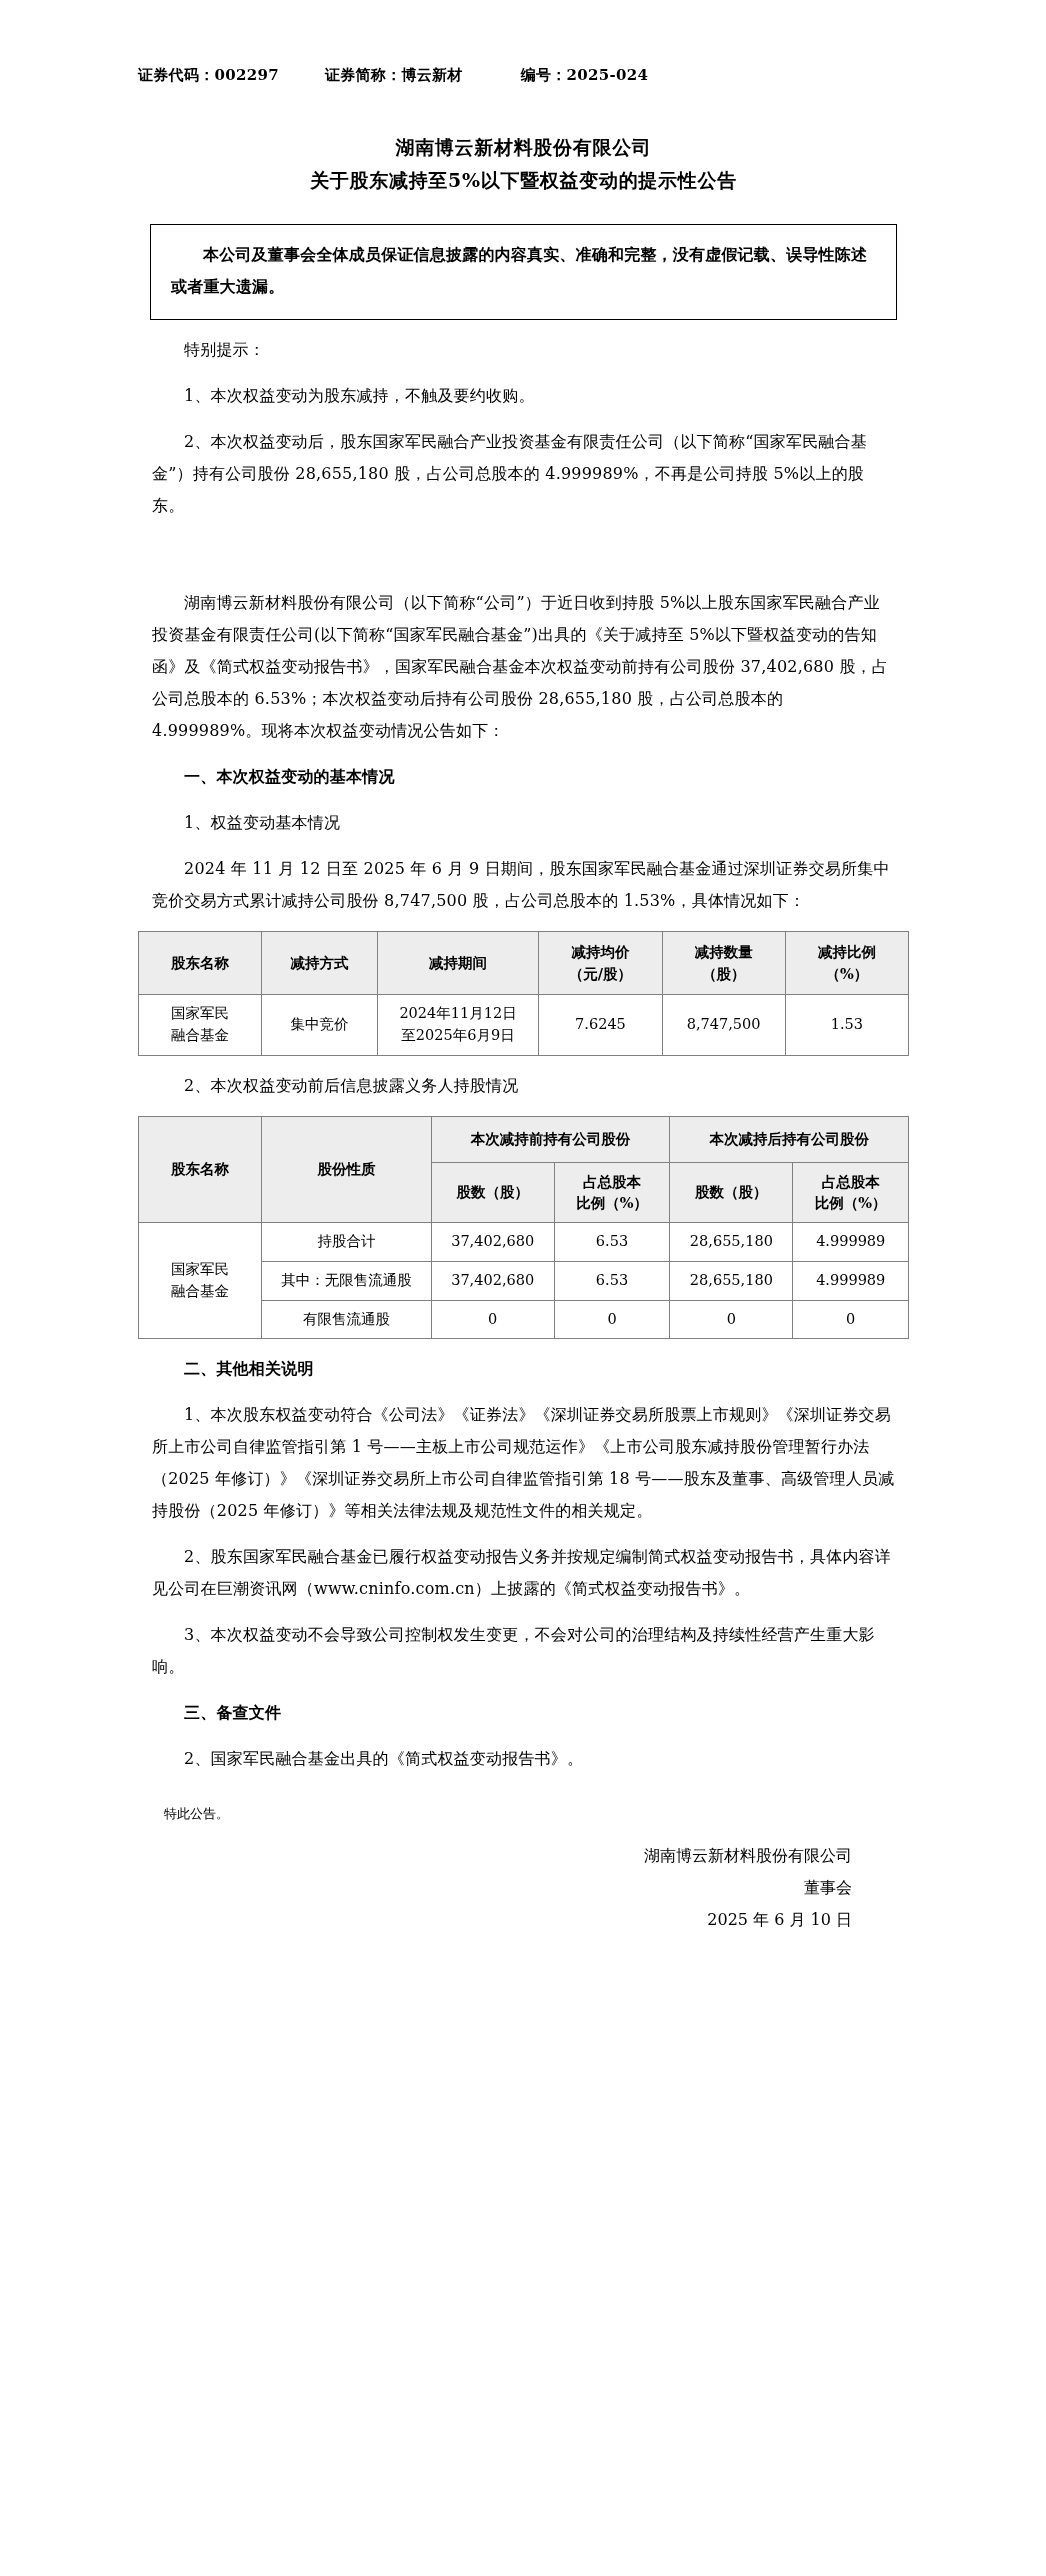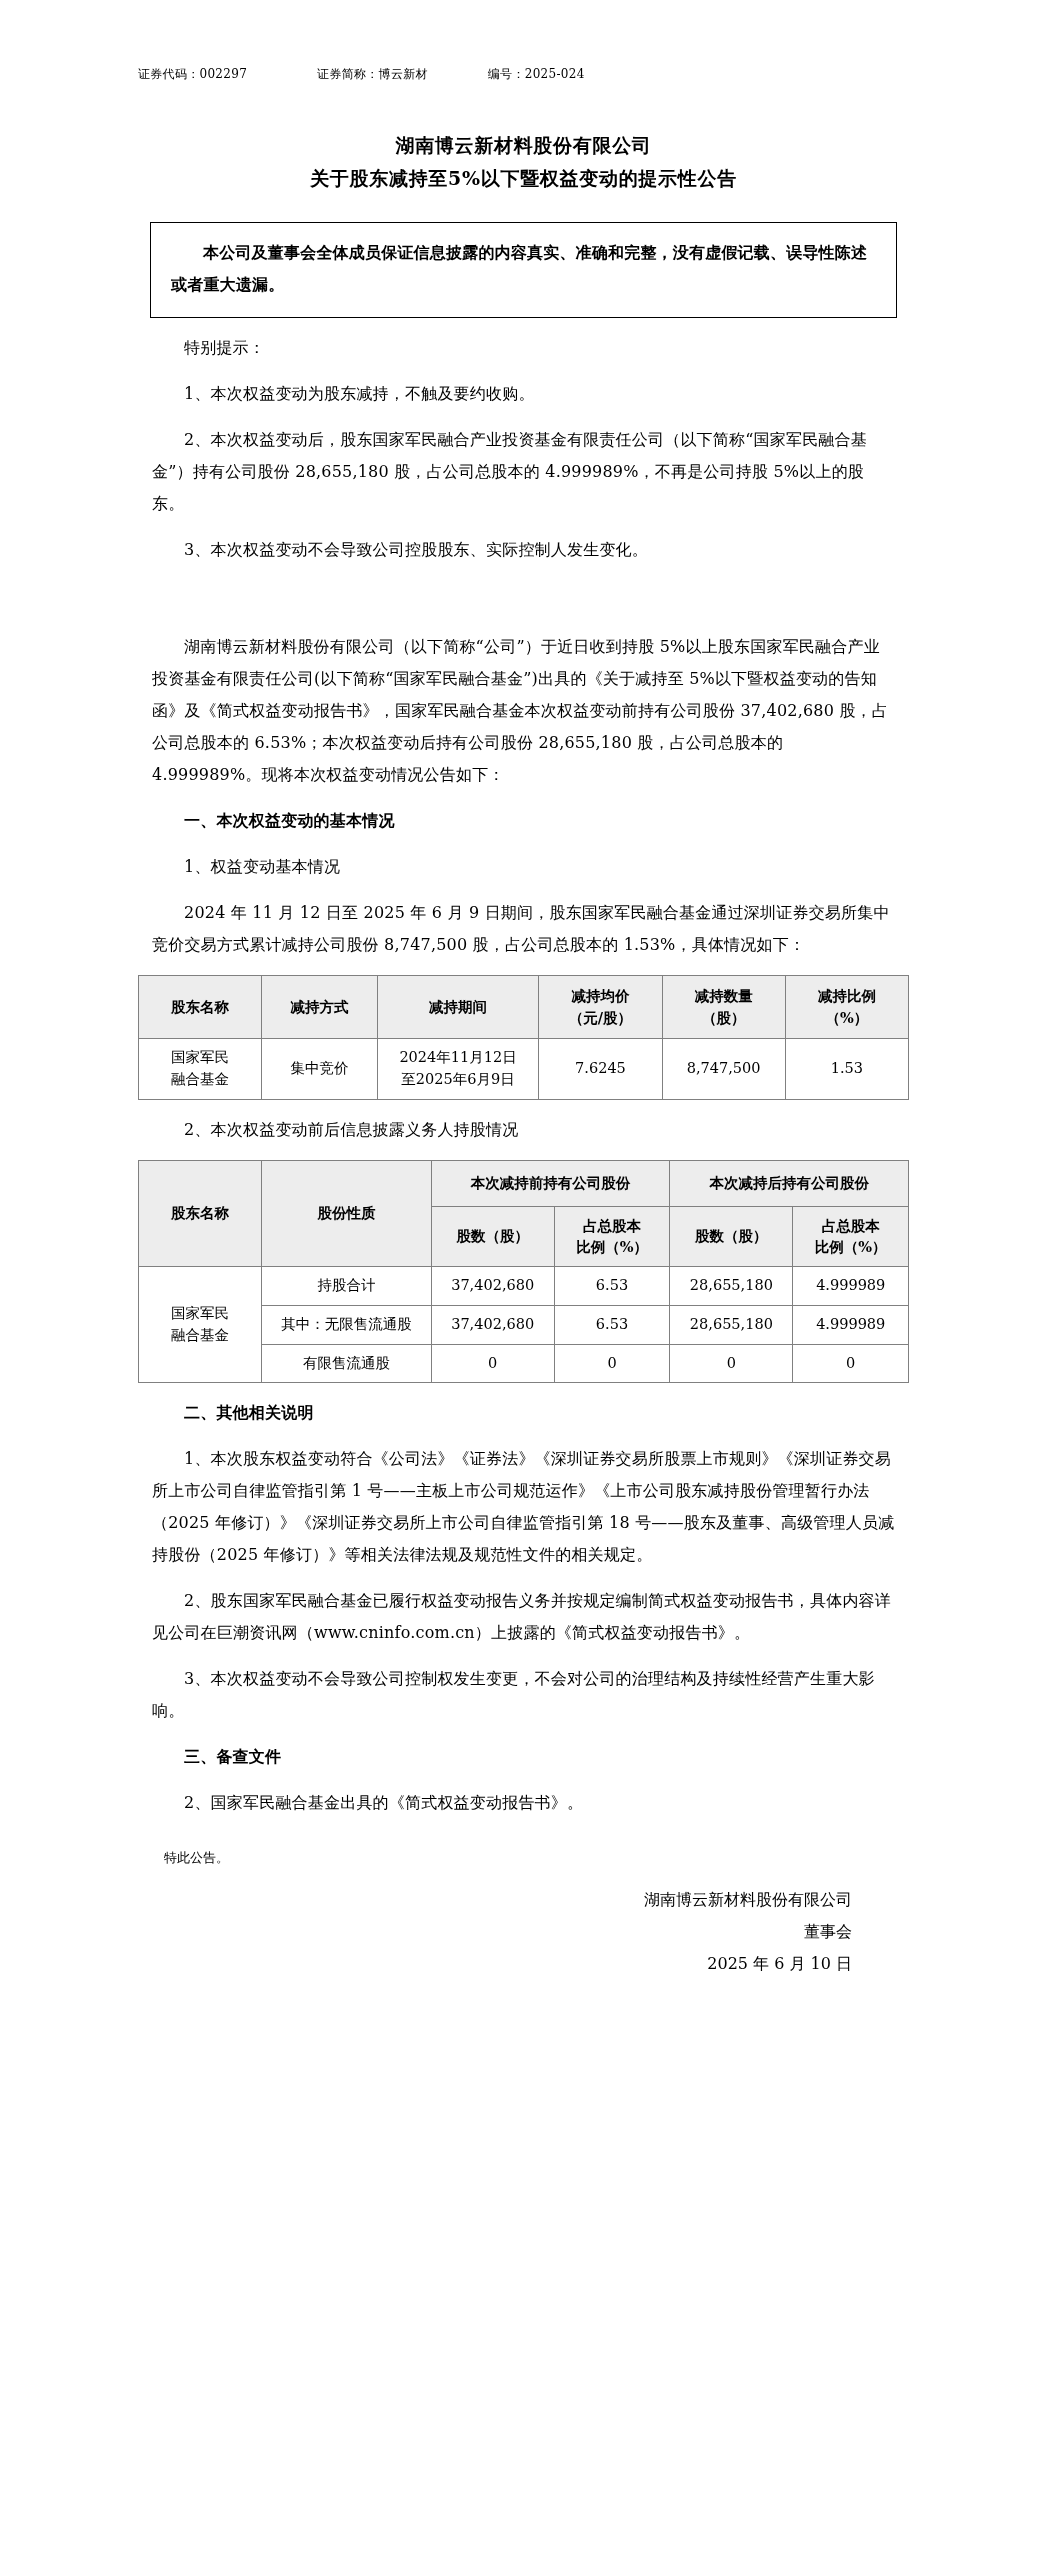--- a/index.html
+++ b/index.html
@@ -17,29 +17,28 @@
     min-height: 2576px;
     box-sizing: border-box;
     padding: 66px 138px 40px 138px;
     background: #fff;
   }
   
   .doc-header {
     display: flex;
     justify-content: flex-start;
     align-items: baseline;
-    font-size: 12px;
-    font-weight: normal;
+    font-size: 15px;
+    font-weight: bold;
     letter-spacing: 0.3px;
     margin-bottom: 46px;
-    gap: 24px;
   }
   .doc-header .seg { white-space: nowrap; }
   .doc-header .seg.code { margin-right: 46px; }
-  .doc-header .seg.name { margin-right: 36px; }
+  .doc-header .seg.name { margin-right: 58px; }
 
   .title-block {
     text-align: center;
     margin-bottom: 26px;
   }
   .title-line {
     font-size: 19px;
     font-weight: bold;
     line-height: 1.75;
     letter-spacing: 0.7px;
@@ -123,21 +122,20 @@
   </div>
 
   <div class="notice-box">
     <p>本公司及董事会全体成员保证信息披露的内容真实、准确和完整，没有虚假记载、误导性陈述或者重大遗漏。</p>
   </div>
 
   <div class="body-text">
     <p>特别提示：</p>
     <p>1、本次权益变动为股东减持，不触及要约收购。</p>
     <p>2、本次权益变动后，股东国家军民融合产业投资基金有限责任公司（以下简称“国家军民融合基金”）持有公司股份 28,655,180 股，占公司总股本的 4.999989%，不再是公司持股 5%以上的股东。</p>
-    <p>3、本次权益变动不会导致公司控股股东、实际控制人发生变化。</p>
   </div>
 
   <div class="gap-lg"></div>
 
   <div class="body-text">
     <p>湖南博云新材料股份有限公司（以下简称“公司”）于近日收到持股 5%以上股东国家军民融合产业投资基金有限责任公司(以下简称“国家军民融合基金”)出具的《关于减持至 5%以下暨权益变动的告知函》及《简式权益变动报告书》，国家军民融合基金本次权益变动前持有公司股份 37,402,680 股，占公司总股本的 6.53%；本次权益变动后持有公司股份 28,655,180 股，占公司总股本的 4.999989%。现将本次权益变动情况公告如下：</p>
     <p class="strong">一、本次权益变动的基本情况</p>
     <p>1、权益变动基本情况</p>
     <p>2024 年 11 月 12 日至 2025 年 6 月 9 日期间，股东国家军民融合基金通过深圳证券交易所集中竞价交易方式累计减持公司股份 8,747,500 股，占公司总股本的 1.53%，具体情况如下：</p>
   </div>

